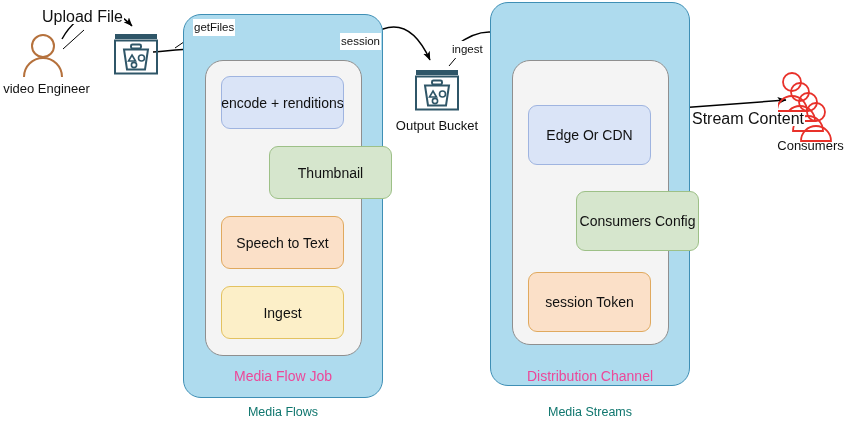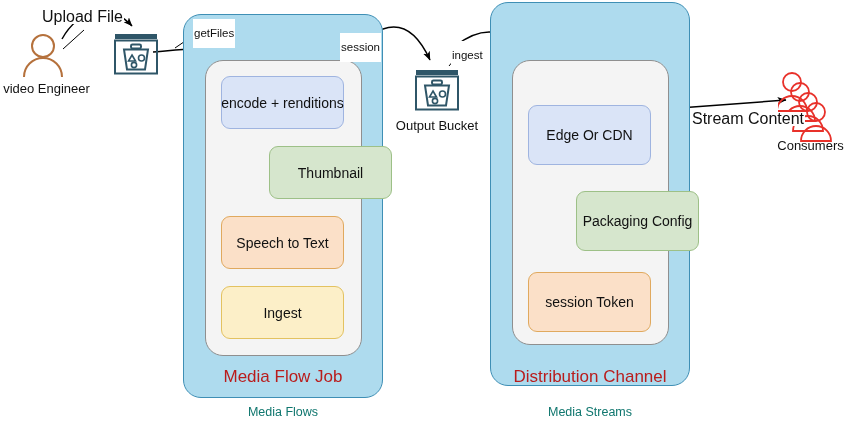--- a/index.html
+++ b/index.html
@@ -31,22 +31,22 @@
     border: 1.4px solid #3f8fb5;
     border-radius: 18px;
   }
   .group-inner-panel {
     background: #f4f4f4;
     border: 1.3px solid #8f8f8f;
     border-radius: 18px;
   }
   .group-caption {
     text-align: center;
-    font-size: 17px;
-    color: #b91c1c;
+    font-size: 14px;
+    color: #ec4899;
     line-height: 15px;
     white-space: nowrap;
   }
   .group-title {
     text-align: center;
     font-size: 12.5px;
     color: #0f766e;
     line-height: 15px;
     white-space: nowrap;
   }
@@ -78,21 +78,21 @@
     white-space: nowrap;
   }
 
   
   .edge-label {
     font-size: 11.5px;
     color: #111111;
     background: #ffffff;
     line-height: 13px;
     white-space: nowrap;
-    padding: 8px 1px;
+    padding: 2px 1px;
   }
   .edge-label-plain {
     font-size: 16px;
     color: #111111;
     background: #ffffff;
     line-height: 14px;
     white-space: nowrap;
     padding: 0 1px;
   }
 
@@ -150,21 +150,21 @@
   <div class="abs group-title" style="left:183px; top:405px; width:200px;">Media Flows</div>
 
   <div class="abs group-box" style="left:490px; top:2px; width:200px; height:384px;"></div>
 
   <div class="abs group-inner-panel" style="left:512px; top:60px; width:157px; height:285px;"></div>
 
   <div class="abs step-box step-blue" style="left:528px; top:105px; width:123px; height:60px;">
     <span>Edge Or CDN</span>
   </div>
   <div class="abs step-box step-green" style="left:528px; top:191px; width:123px; height:60px;">
-    <span>Packaging Config</span>
+    <span>Consumers Config</span>
   </div>
   <div class="abs step-box step-orange" style="left:528px; top:272px; width:123px; height:60px;">
     <span>session Token</span>
   </div>
 
   <div class="abs group-caption" style="left:490px; top:369px; width:200px;">Distribution Channel</div>
 
   <div class="abs group-title" style="left:490px; top:405px; width:200px;">Media Streams</div>
 
   <div class="icon-wrap" style="left:17px; top:32px; width:52px; height:46px;">

